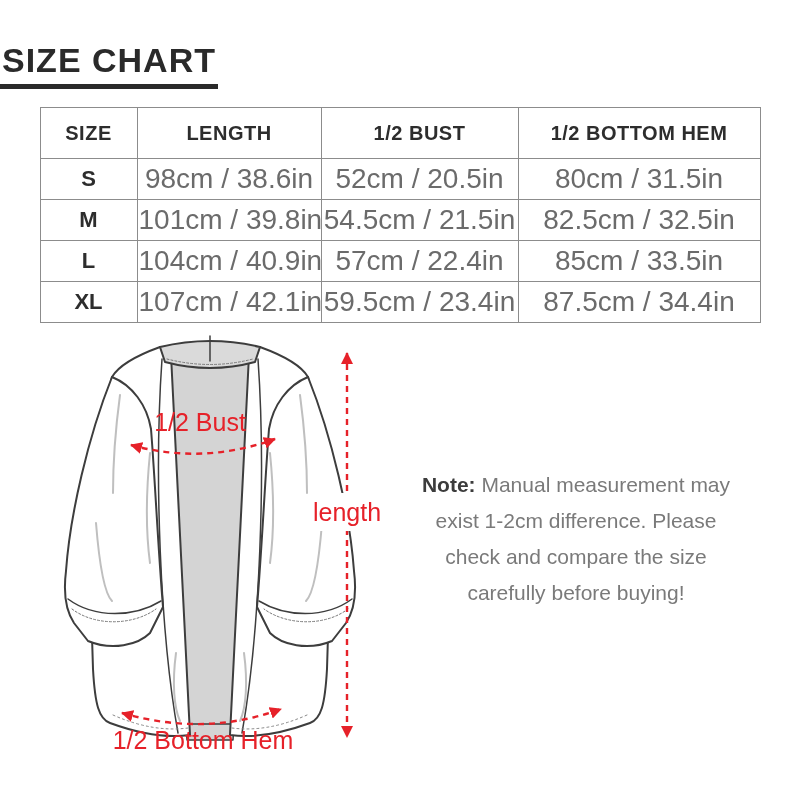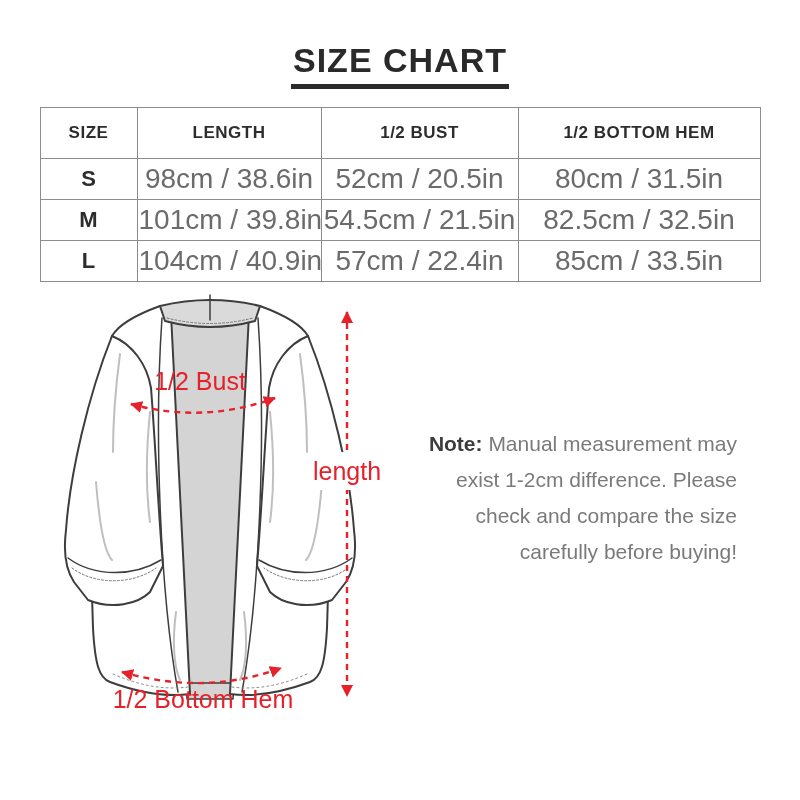--- a/index.html
+++ b/index.html
@@ -2,51 +2,51 @@
 <html><head>
 <meta charset="utf-8">
 <style>
   html,body{margin:0;padding:0;background:#ffffff;}
   body{
     width:800px;height:800px;overflow:hidden;
     font-family:"Liberation Sans", sans-serif;
     -webkit-font-smoothing:antialiased;
   }
   
-  .title-wrap{text-align:center;margin-top:42px;}
+  .title-wrap{margin-top:42px;}
   .page-title{
     display:inline-block;
     font-size:34px;font-weight:bold;color:#2a2a2a;
     letter-spacing:1px;line-height:1.1;
     border-bottom:5px solid #2a2a2a;padding:0 2px 5px 2px;
   }
   
   table.size-table{
     width:720px;margin:18px auto 0 auto;
     border-collapse:collapse;table-layout:fixed;
   }
   .size-table th,.size-table td{
     border:1px solid #8c8c8c;text-align:center;vertical-align:middle;
     overflow:hidden;white-space:nowrap;
   }
   .size-table th{
-    height:48px;font-size:17px;font-weight:bold;color:#2d2d2d;letter-spacing:.5px;
+    height:48px;font-size:20px;font-weight:bold;color:#2d2d2d;letter-spacing:.5px;
   }
   .size-table td{height:38px;font-size:28px;color:#6b6b6b;}
   .size-table td.size-col{font-weight:bold;color:#2d2d2d;font-size:22px;}
   .col-size{width:97px;}
   .col-length{width:184px;}
   .col-bust{width:197px;}
   .col-hem{width:242px;}
   
   .figure{position:relative;width:800px;height:440px;margin-top:10px;}
   .figure svg{position:absolute;left:0;top:0;}
   .note{
     position:absolute;left:415px;top:134px;width:322px;
-    font-size:21px;line-height:36px;color:#7a7a7a;text-align:right;
+    font-size:21px;line-height:36px;color:#7a7a7a;text-align:center;
   }
   .note .note-label{font-weight:bold;color:#3c3c3c;}
 </style>
 </head>
 <body>
 
 <div class="title-wrap">
   <div class="page-title">SIZE CHART</div>
 </div>
 
@@ -76,20 +76,26 @@
       <td class="size-col">M</td>
       <td>101cm / 39.8in</td>
       <td>54.5cm / 21.5in</td>
       <td>82.5cm / 32.5in</td>
     </tr>
     <tr>
       <td class="size-col">L</td>
       <td>104cm / 40.9in</td>
       <td>57cm / 22.4in</td>
       <td>85cm / 33.5in</td>
+    </tr>
+    <tr>
+      <td class="size-col">XL</td>
+      <td>107cm / 42.1in</td>
+      <td>59.5cm / 23.4in</td>
+      <td>87.5cm / 34.4in</td>
     </tr>
   </tbody>
 </table>
 
 <div class="figure">
   <svg width="800" height="440" viewBox="0 0 800 440">
     <defs>
       <marker id="arr" markerUnits="userSpaceOnUse" markerWidth="14" markerHeight="12" refX="11" refY="6" orient="auto-start-reverse">
         <path d="M0,0 L12,6 L0,12 Z" fill="#e62129"></path>
       </marker>

